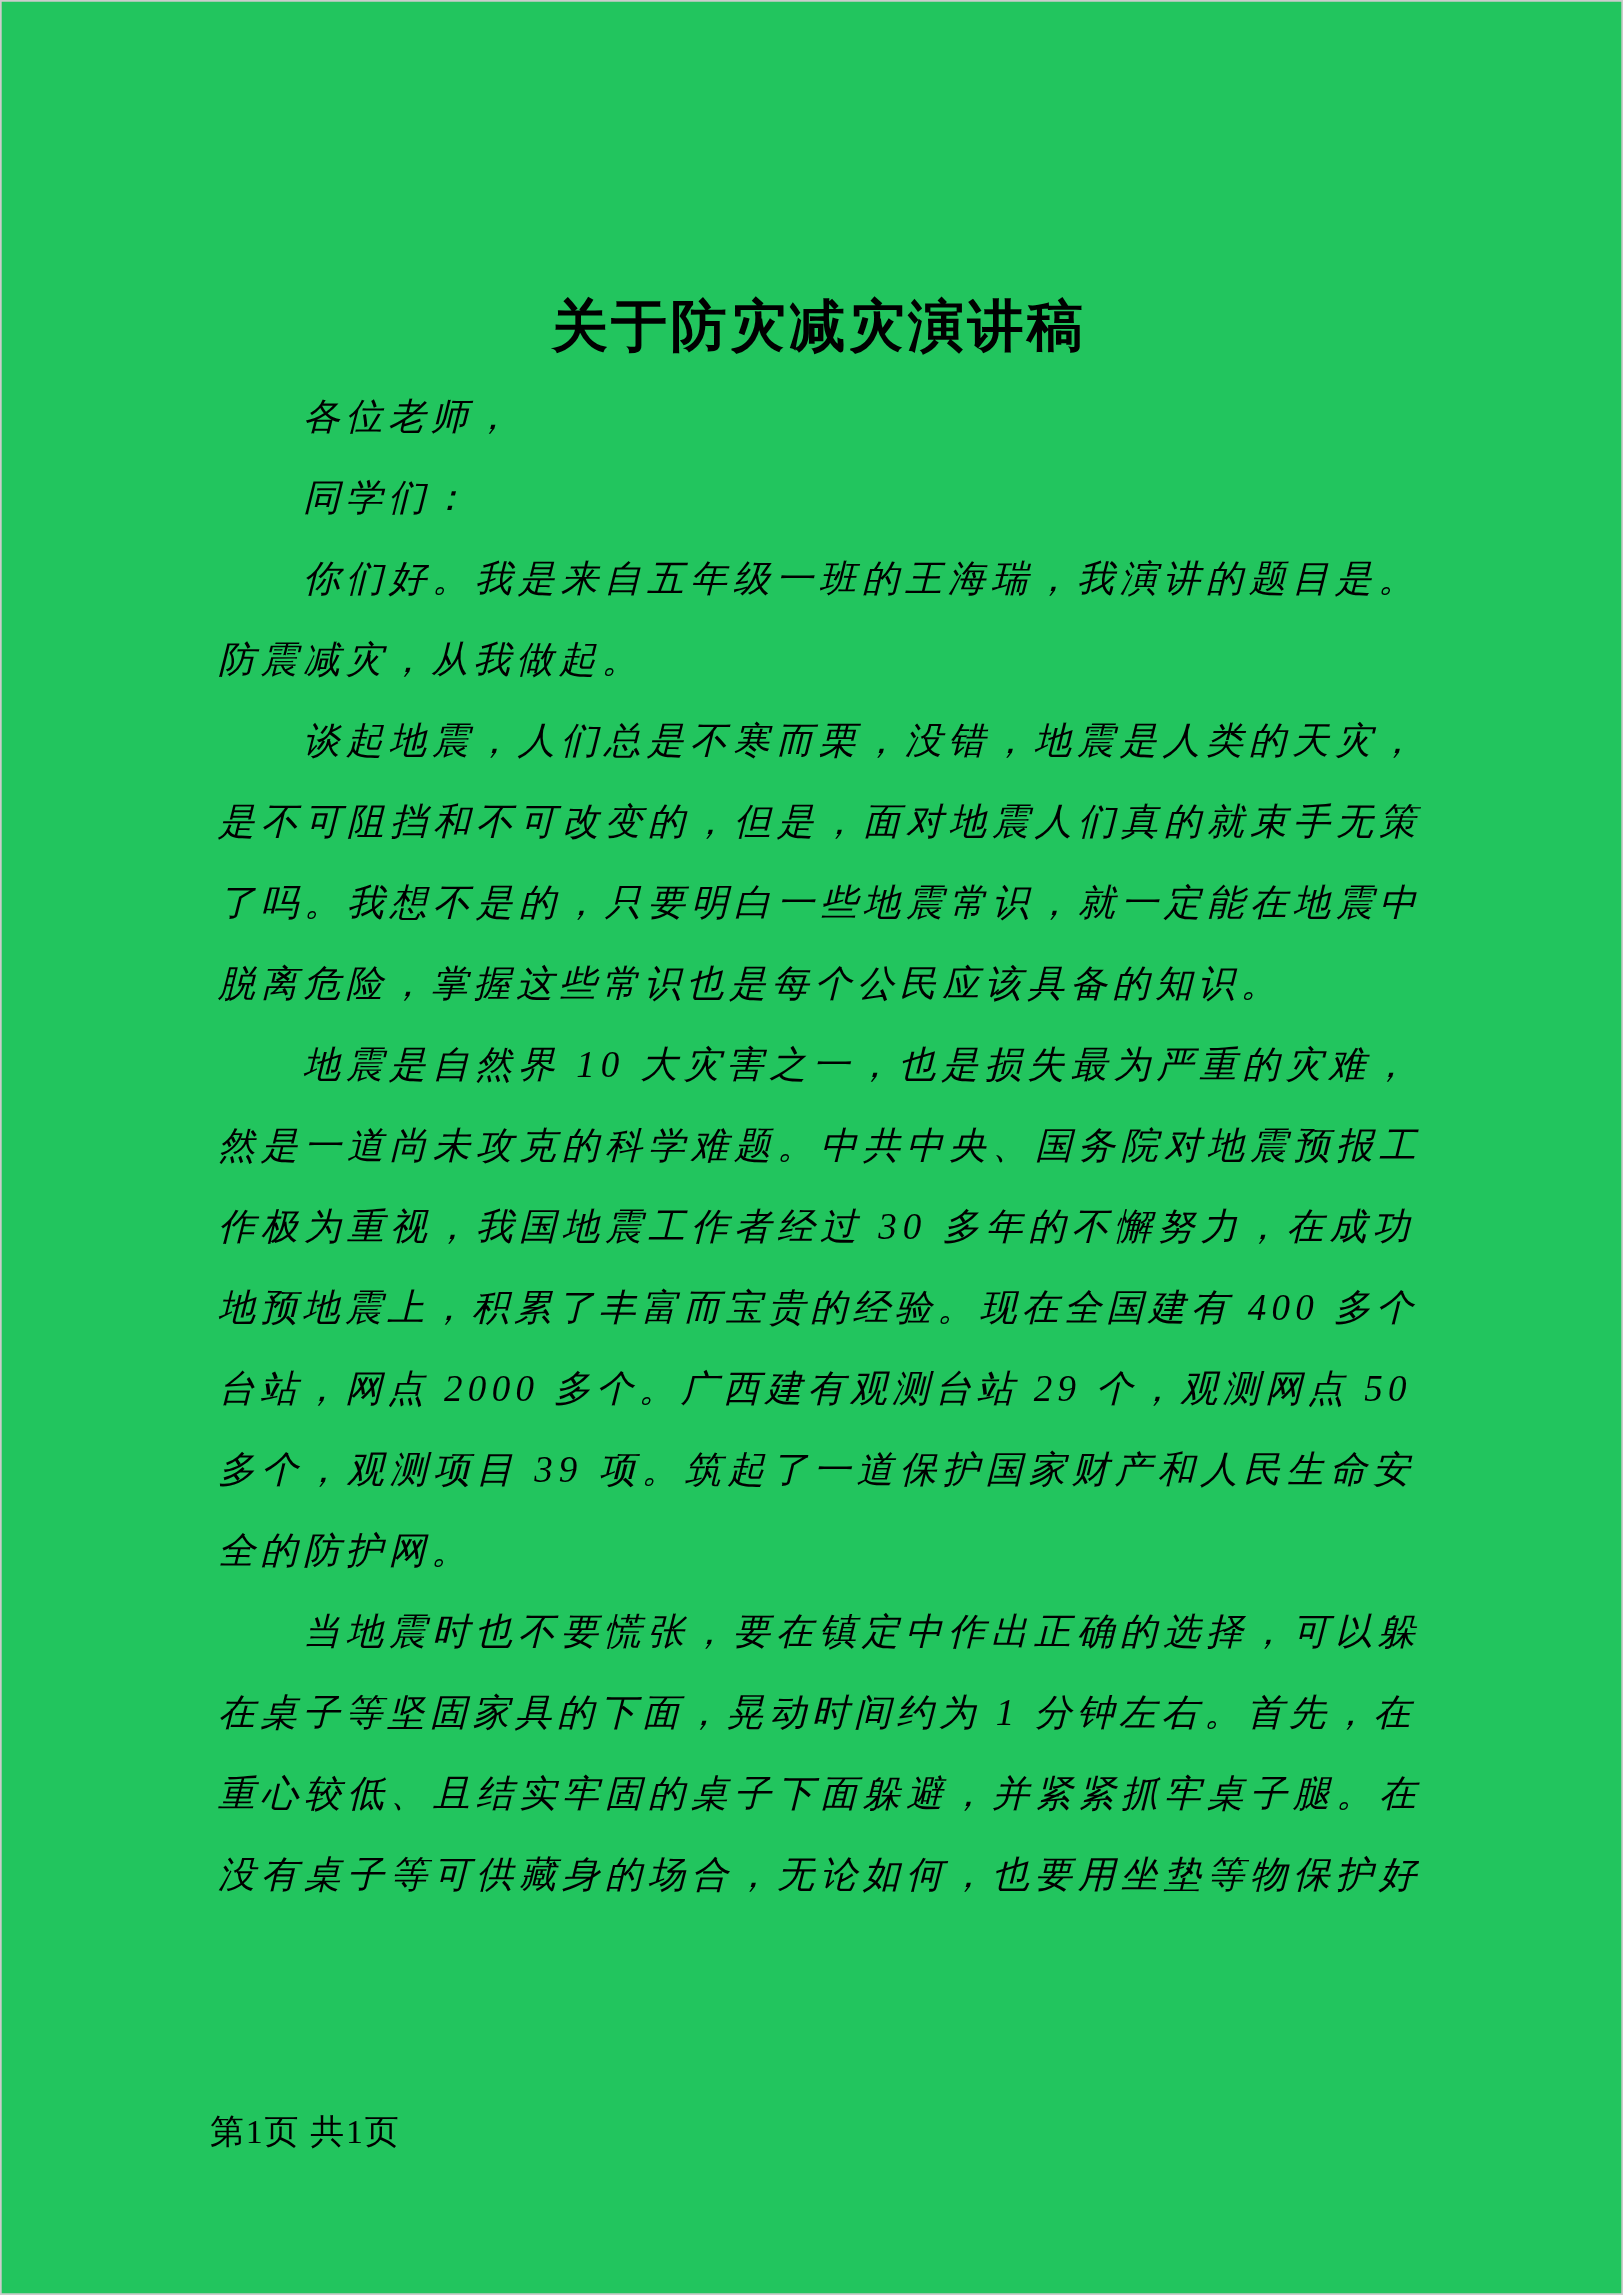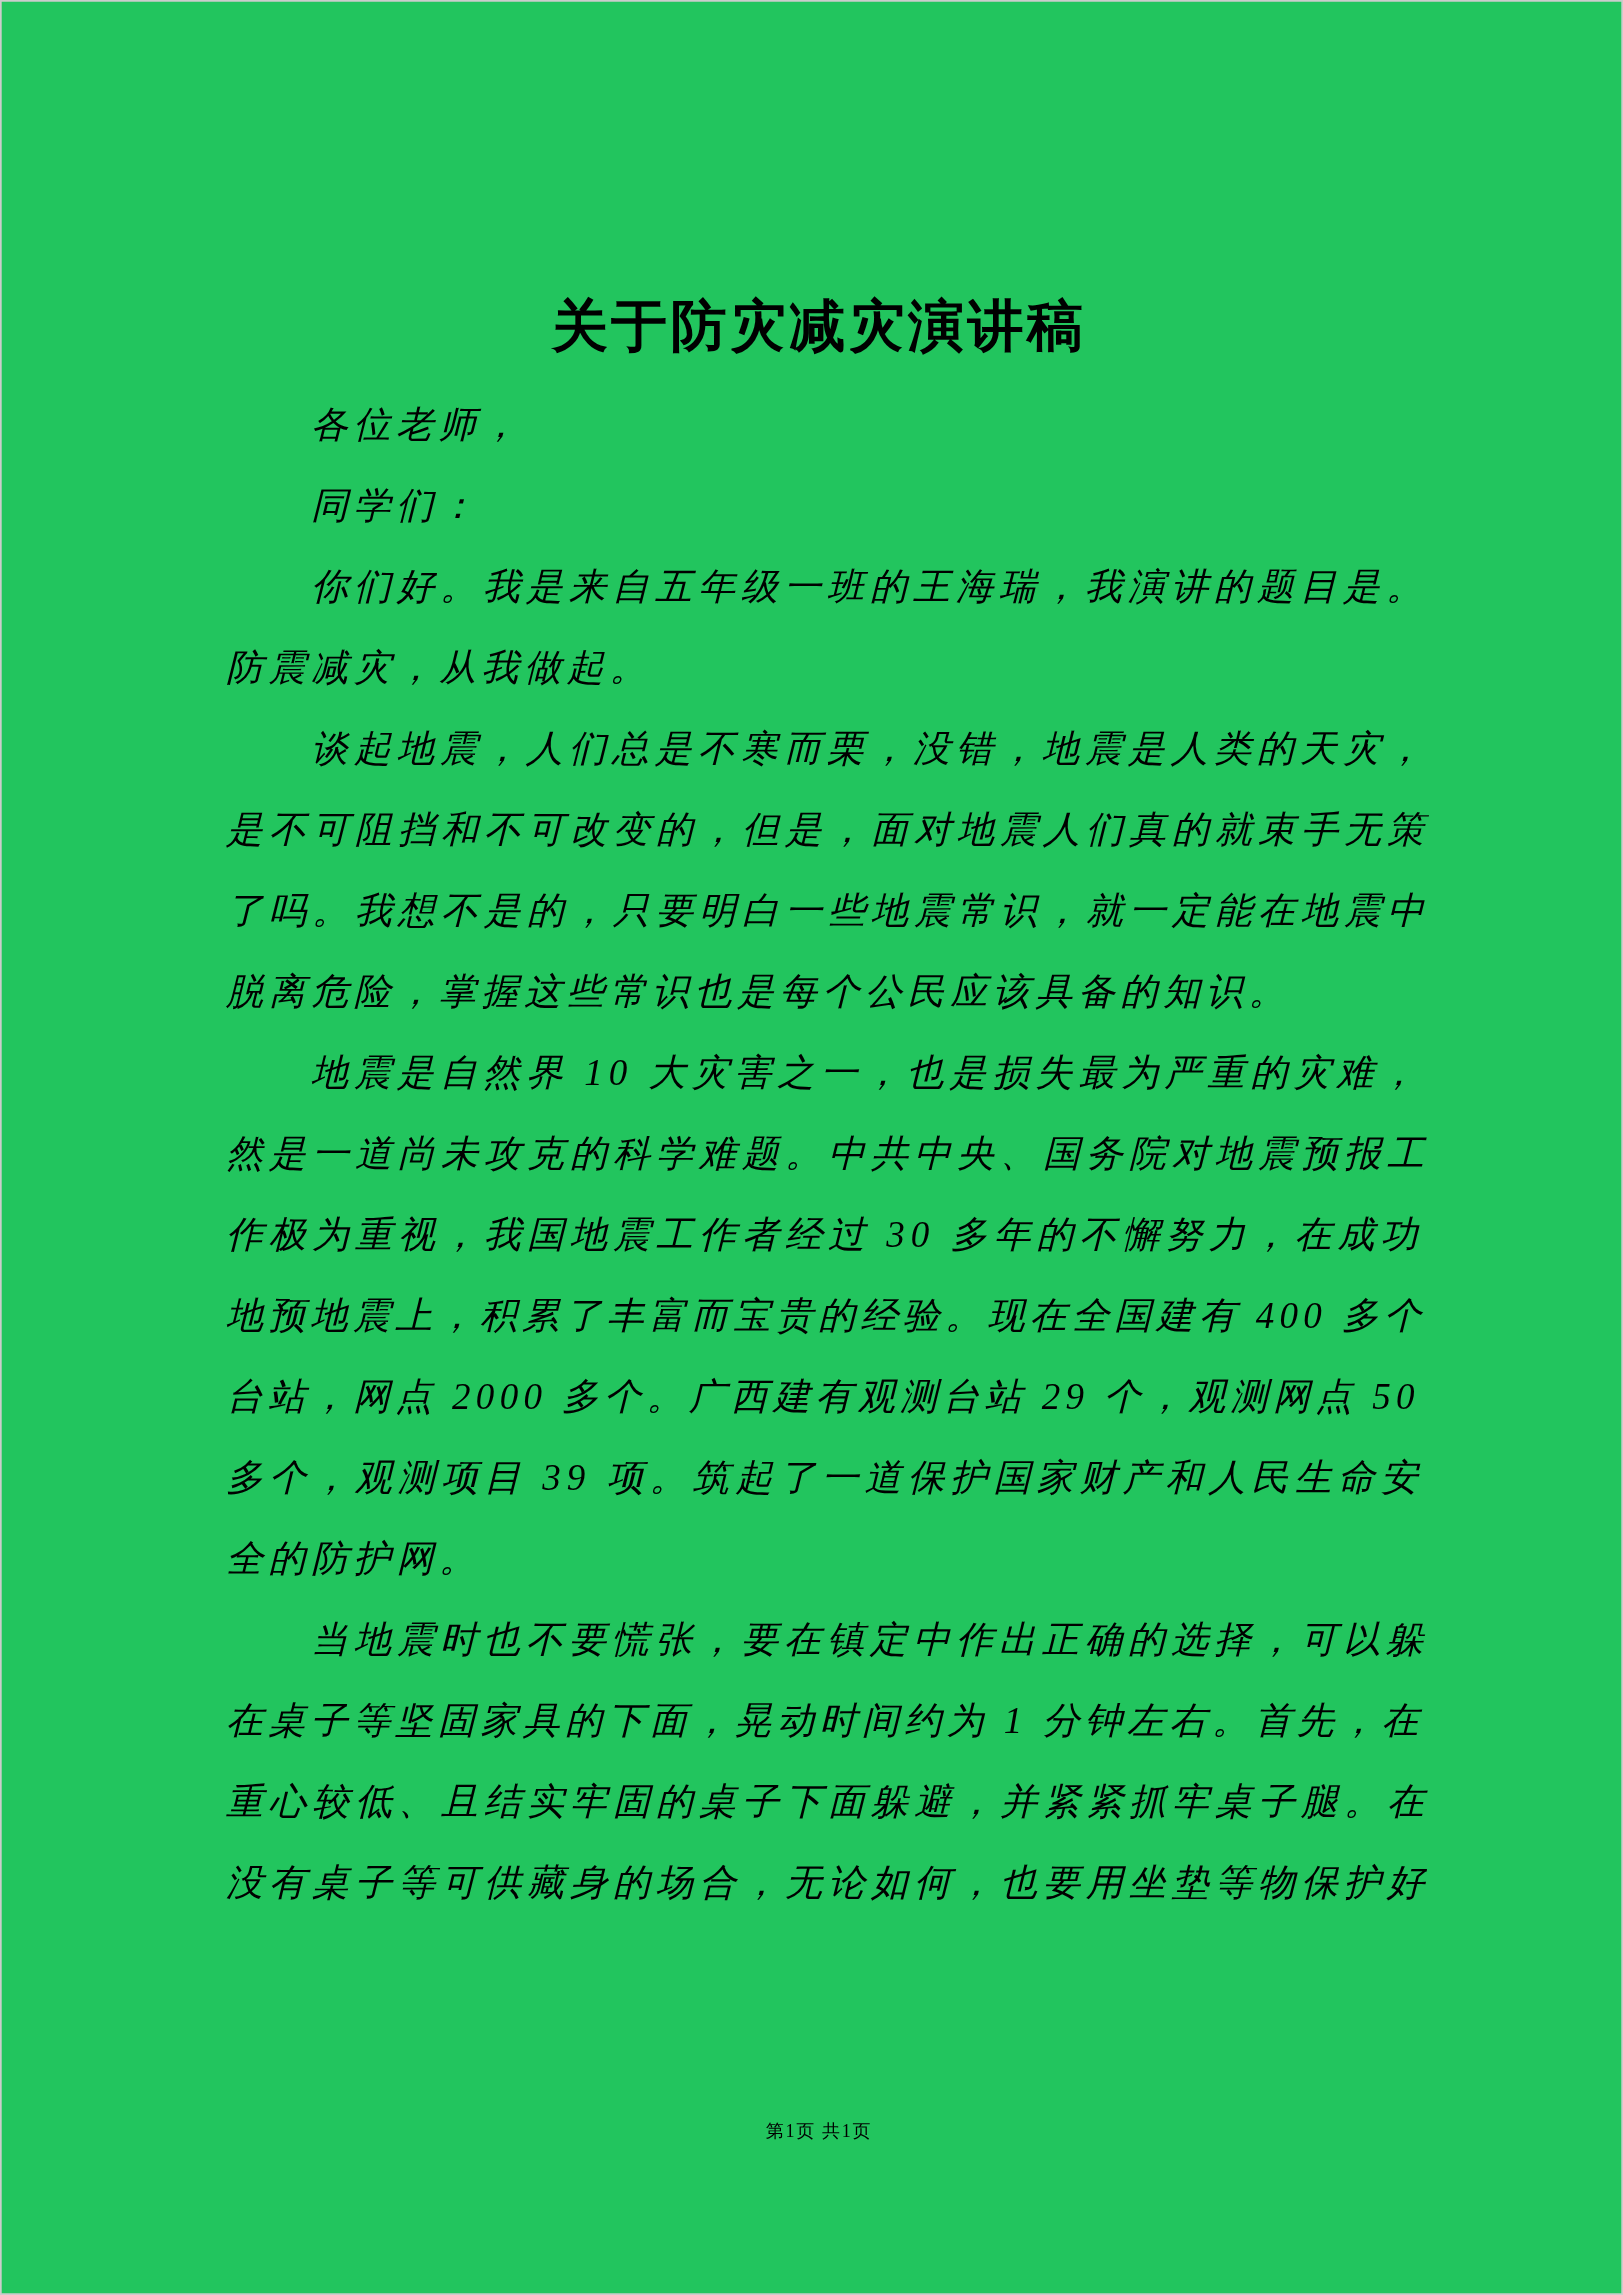--- a/index.html
+++ b/index.html
@@ -26,40 +26,38 @@
     text-align: center;
     font-size: 56px;
     line-height: 66px;
     font-weight: 700;
     letter-spacing: 3.4px;
     white-space: nowrap;
     font-family: "Liberation Serif", serif;
   }
   .doc-body {
     position: absolute;
-    top: 384px;
+    top: 376px;
     left: 218px;
     width: 1203px;
-    margin-left: 8px;
   }
   .text-line {
     height: 81px;
     line-height: 81px;
     font-size: 37px;
     font-style: italic; 
     white-space: nowrap;
     font-family: "Liberation Serif", serif;
   }
   .doc-footer {
     position: absolute;
     top: 2114px;
     left: 210px;
     width: 1218px;
-    text-align: center;
-    font-size: 18px;
+    font-size: 34px;
     line-height: 35px;
     letter-spacing: 1.7px;
     font-style: normal;
     font-family: "Liberation Serif", serif;
   }
 </style>
 </head>
 <body>
 
 <div class="page">

